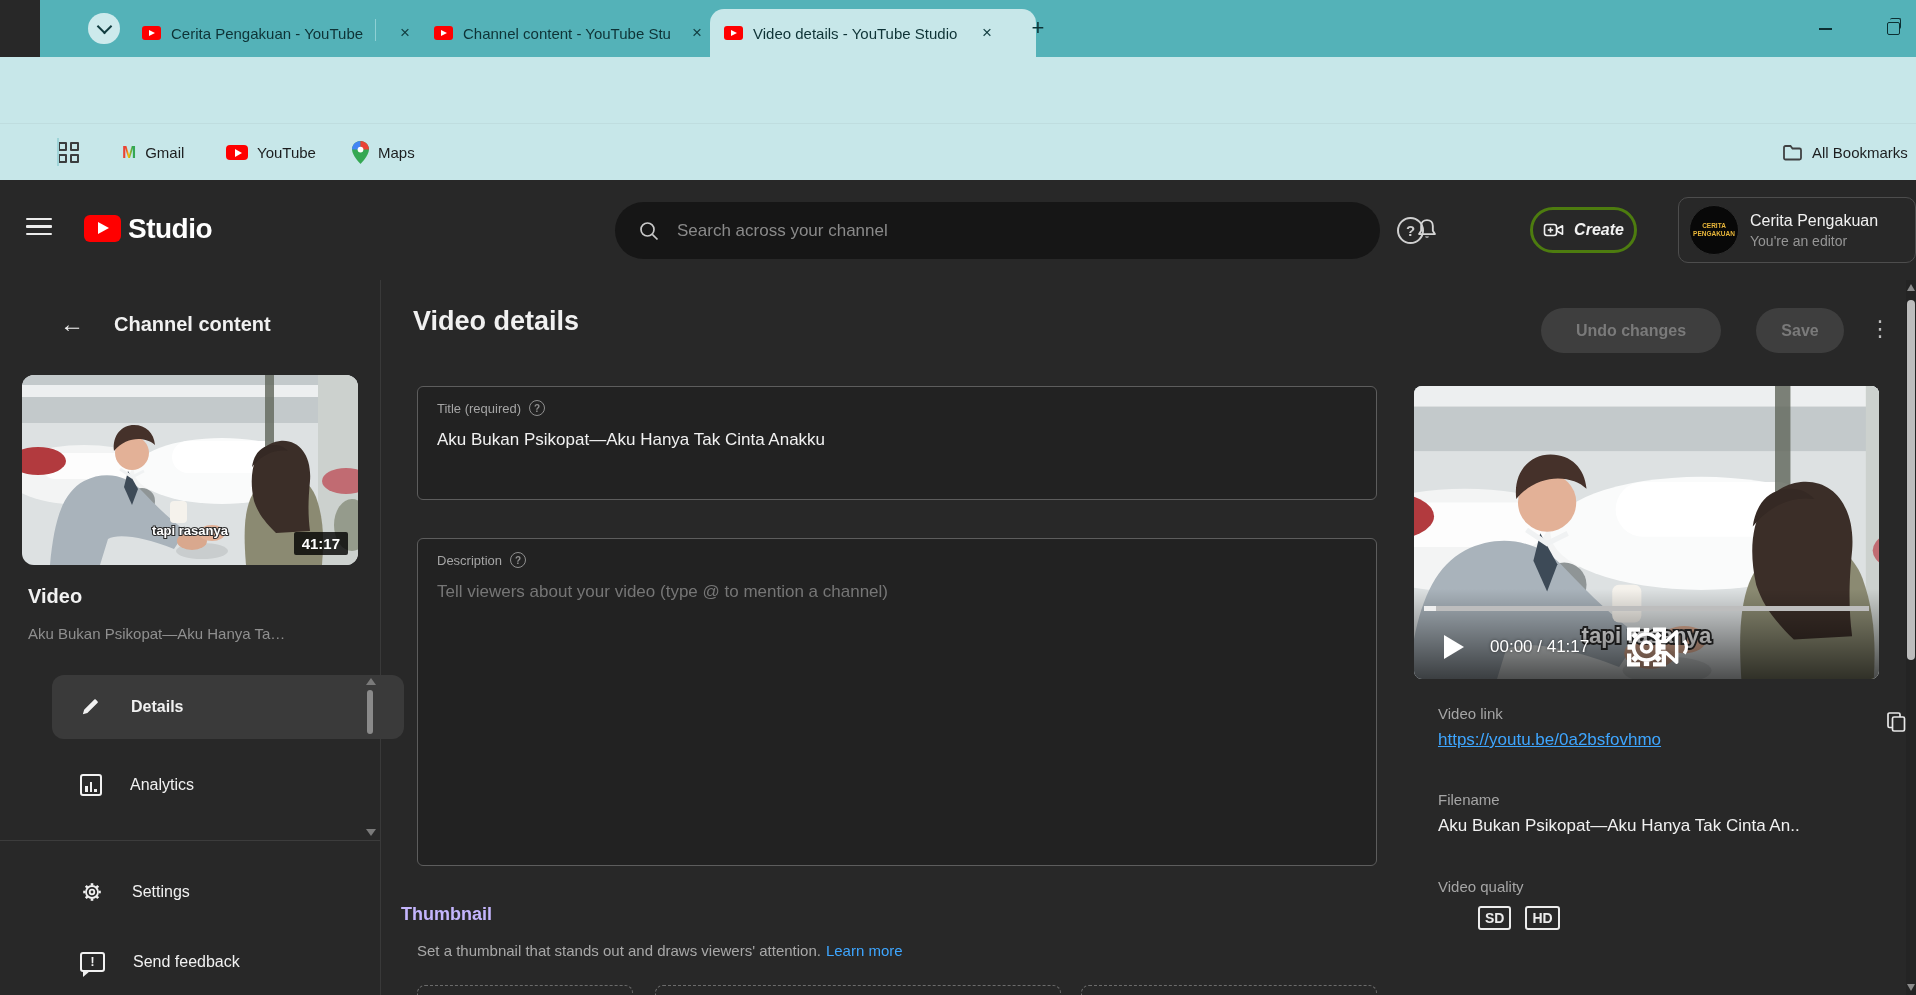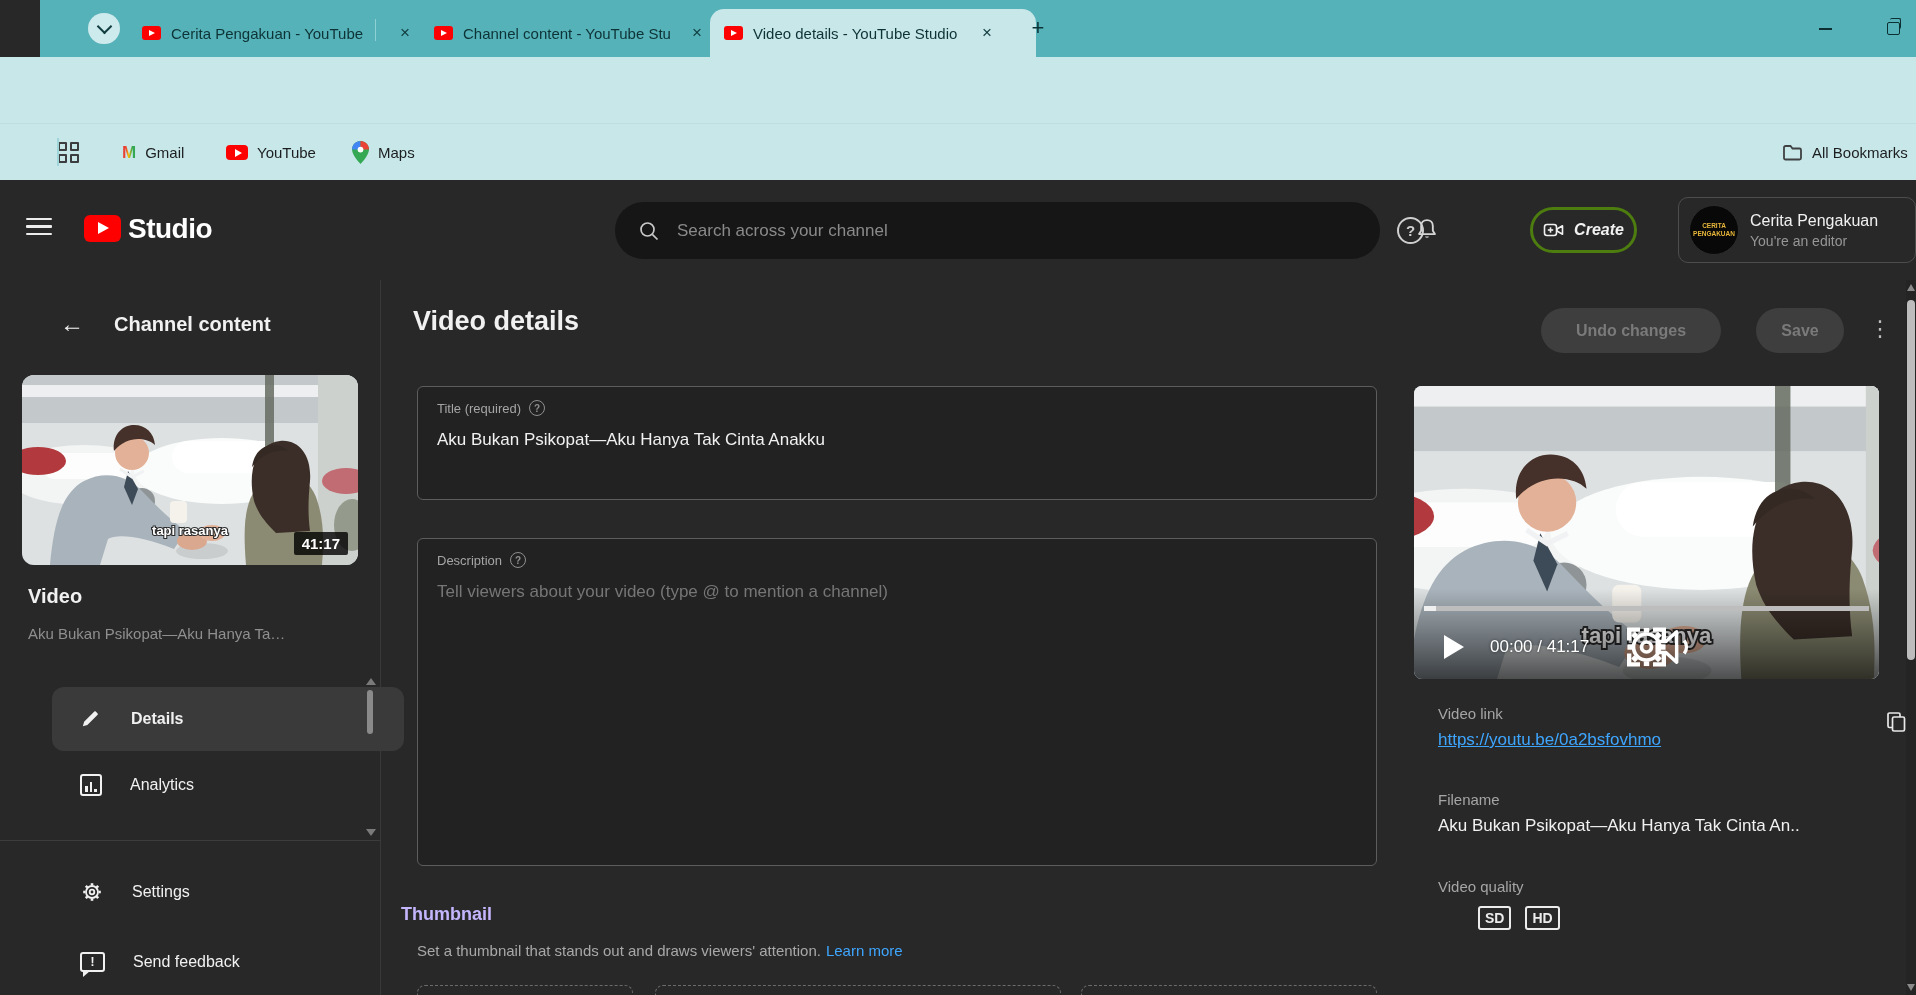--- a/index.html
+++ b/index.html
@@ -326,21 +326,21 @@
     </div>
     <div class="ab sthumb">
       <svg viewBox="0 0 336 190" style="width:100%;height:100%;display:block;">
           <use href="#scene"></use>
         </svg>
       <span class="ab duration">41:17</span>
     </div>
     <div class="ab svlabel">Video</div>
     <div class="ab svtitle">Aku Bukan Psikopat—Aku Hanya Ta…</div>
 
-    <div class="ab flex menurow active" style="top:407px;">
+    <div class="ab flex menurow active" style="top:395px;">
       <svg width="23" height="23" viewBox="0 0 24 24">
         <path d="M3 19l1.3-4.6L15 3.7c.4-.4 1-.4 1.4 0l2 2c.4.4.4 1 0 1.4L7.7 17.8 3 19z" fill="#f1f1f1"></path>
       </svg>
       <span>Details</span>
     </div>
     <div class="ab flex menurow" style="top:473px;">
       <span class="anicon">
           <i style="height:6px;"></i>
           <i style="height:10px;"></i>
           <i style="height:3px;"></i>

